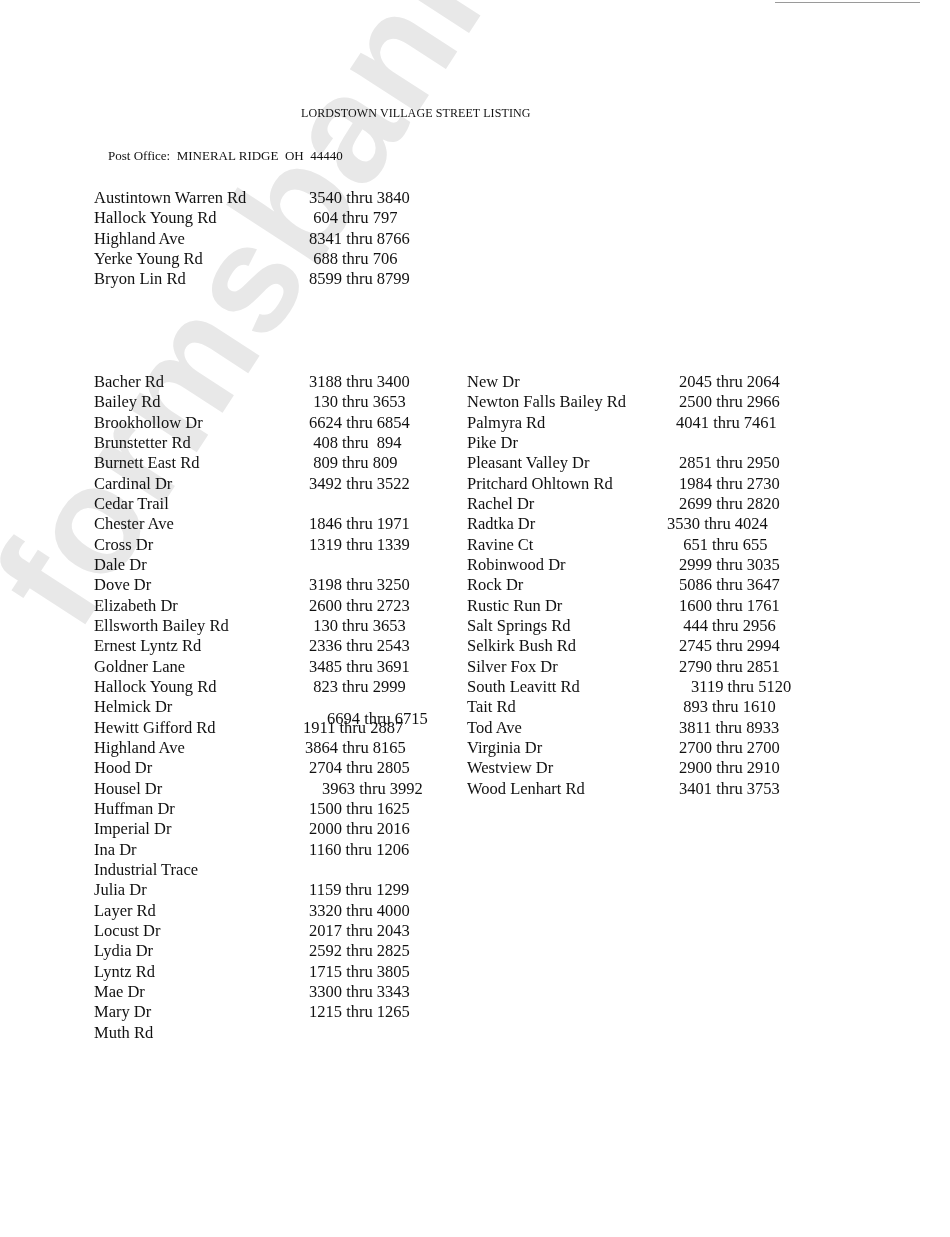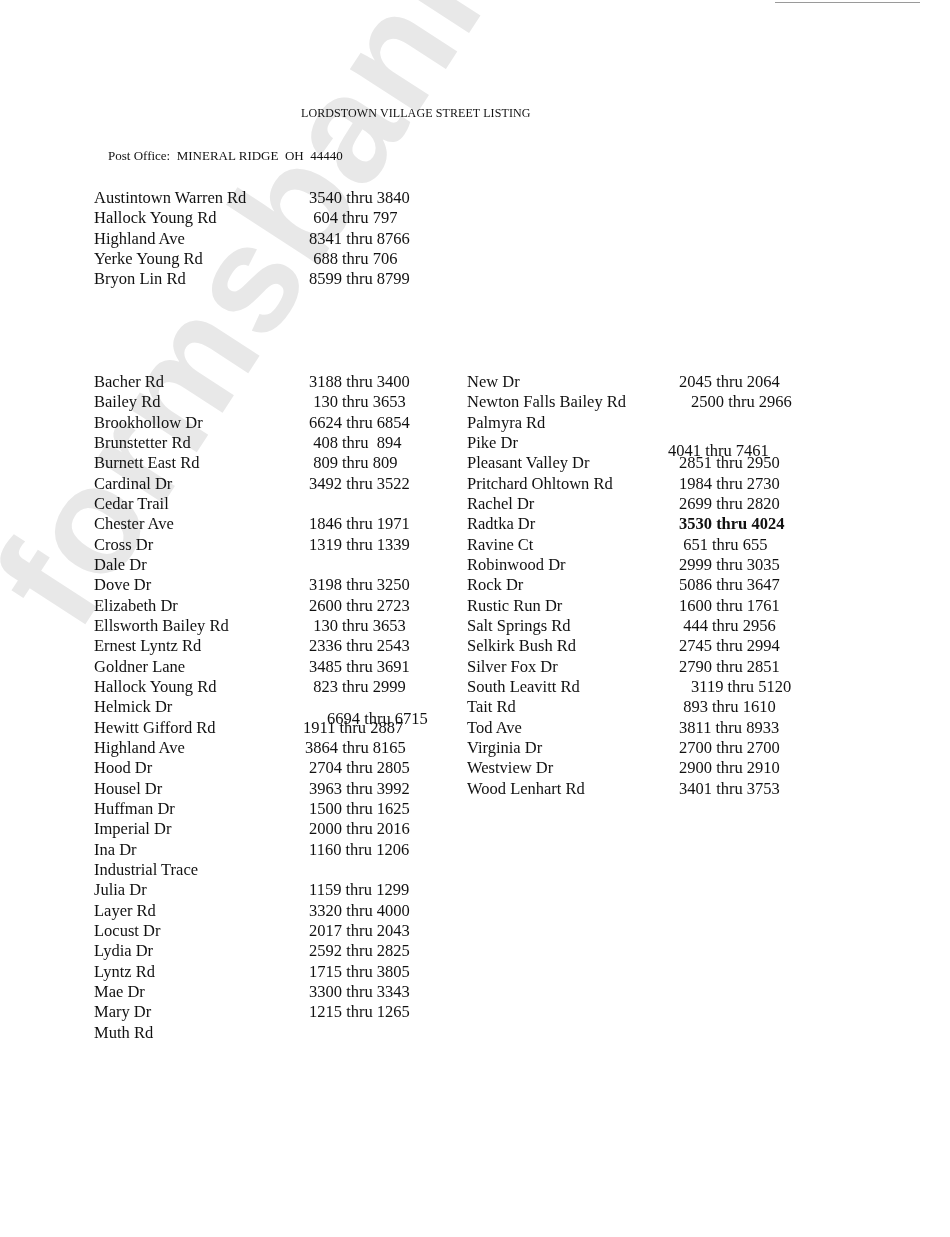--- a/index.html
+++ b/index.html
@@ -60,43 +60,43 @@
       <div class="row" style="left: 94px; top: 575.3px;"><span class="name">Dove Dr</span><span class="range" style="left: 215px;">3198 thru 3250</span></div>
       <div class="row" style="left: 94px; top: 595.63px;"><span class="name">Elizabeth Dr</span><span class="range" style="left: 215px;">2600 thru 2723</span></div>
       <div class="row" style="left: 94px; top: 615.96px;"><span class="name">Ellsworth Bailey Rd</span><span class="range" style="left: 215px;"> 130 thru 3653</span></div>
       <div class="row" style="left: 94px; top: 636.29px;"><span class="name">Ernest Lyntz Rd</span><span class="range" style="left: 215px;">2336 thru 2543</span></div>
       <div class="row" style="left: 94px; top: 656.62px;"><span class="name">Goldner Lane</span><span class="range" style="left: 215px;">3485 thru 3691</span></div>
       <div class="row" style="left: 94px; top: 676.95px;"><span class="name">Hallock Young Rd</span><span class="range" style="left: 215px;"> 823 thru 2999</span></div>
       <div class="row" style="left: 94px; top: 697.28px;"><span class="name">Helmick Dr</span><span class="range" style="left: 233px; margin-top: 12px;">6694 thru 6715</span></div>
       <div class="row" style="left: 94px; top: 717.61px;"><span class="name">Hewitt Gifford Rd</span><span class="range" style="left: 209px;">1911 thru 2887</span></div>
       <div class="row" style="left: 94px; top: 737.94px;"><span class="name">Highland Ave</span><span class="range" style="left: 211px;">3864 thru 8165</span></div>
       <div class="row" style="left: 94px; top: 758.27px;"><span class="name">Hood Dr</span><span class="range" style="left: 215px;">2704 thru 2805</span></div>
-      <div class="row" style="left: 94px; top: 778.6px;"><span class="name">Housel Dr</span><span class="range" style="left: 215px;">3963 thru 3992</span></div>
+      <div class="row" style="left: 94px; top: 778.6px;"><span class="name">Housel Dr</span><span class="range" style="left: 228px;">3963 thru 3992</span></div>
       <div class="row" style="left: 94px; top: 798.93px;"><span class="name">Huffman Dr</span><span class="range" style="left: 215px;">1500 thru 1625</span></div>
       <div class="row" style="left: 94px; top: 819.26px;"><span class="name">Imperial Dr</span><span class="range" style="left: 215px;">2000 thru 2016</span></div>
       <div class="row" style="left: 94px; top: 839.59px;"><span class="name">Ina Dr</span><span class="range" style="left: 215px;">1160 thru 1206</span></div>
       <div class="row" style="left: 94px; top: 859.92px;"><span class="name">Industrial Trace</span><span class="range" style="left: 215px;"></span></div>
       <div class="row" style="left: 94px; top: 880.25px;"><span class="name">Julia Dr</span><span class="range" style="left: 215px;">1159 thru 1299</span></div>
       <div class="row" style="left: 94px; top: 900.58px;"><span class="name">Layer Rd</span><span class="range" style="left: 215px;">3320 thru 4000</span></div>
       <div class="row" style="left: 94px; top: 920.91px;"><span class="name">Locust Dr</span><span class="range" style="left: 215px;">2017 thru 2043</span></div>
       <div class="row" style="left: 94px; top: 941.24px;"><span class="name">Lydia Dr</span><span class="range" style="left: 215px;">2592 thru 2825</span></div>
       <div class="row" style="left: 94px; top: 961.57px;"><span class="name">Lyntz Rd</span><span class="range" style="left: 215px;">1715 thru 3805</span></div>
       <div class="row" style="left: 94px; top: 981.9px;"><span class="name">Mae Dr</span><span class="range" style="left: 215px;">3300 thru 3343</span></div>
       <div class="row" style="left: 94px; top: 1002.23px;"><span class="name">Mary Dr</span><span class="range" style="left: 215px;">1215 thru 1265</span></div>
       <div class="row" style="left: 94px; top: 1022.56px;"><span class="name">Muth Rd</span><span class="range" style="left: 215px;"></span></div>
     </div>
   <div id="sec1c1">
       <div class="row" style="left: 467px; top: 372px;"><span class="name">New Dr</span><span class="range" style="left: 212px;">2045 thru 2064</span></div>
-      <div class="row" style="left: 467px; top: 392.33px;"><span class="name">Newton Falls Bailey Rd</span><span class="range" style="left: 212px; margin-left: 12px;">2500 thru 2966</span></div>
-      <div class="row" style="left: 467px; top: 412.66px;"><span class="name">Palmyra Rd</span><span class="range" style="left: 201px; margin-top: 28px;">4041 thru 7461</span></div>
+      <div class="row" style="left: 467px; top: 392.33px;"><span class="name">Newton Falls Bailey Rd</span><span class="range" style="left: 212px;">2500 thru 2966</span></div>
+      <div class="row" style="left: 467px; top: 412.66px;"><span class="name">Palmyra Rd</span><span class="range" style="left: 209px;">4041 thru 7461</span></div>
       <div class="row" style="left: 467px; top: 432.99px;"><span class="name">Pike Dr</span><span class="range" style="left: 212px;"></span></div>
       <div class="row" style="left: 467px; top: 453.32px;"><span class="name">Pleasant Valley Dr</span><span class="range" style="left: 212px;">2851 thru 2950</span></div>
       <div class="row" style="left: 467px; top: 473.65px;"><span class="name">Pritchard Ohltown Rd</span><span class="range" style="left: 212px;">1984 thru 2730</span></div>
       <div class="row" style="left: 467px; top: 493.98px;"><span class="name">Rachel Dr</span><span class="range" style="left: 212px;">2699 thru 2820</span></div>
-      <div class="row" style="left: 467px; top: 514.31px;"><span class="name">Radtka Dr</span><span class="range" style="left: 212px; font-weight: bold;">3530 thru 4024</span></div>
+      <div class="row" style="left: 467px; top: 514.31px;"><span class="name">Radtka Dr</span><span class="range" style="left: 200px;">3530 thru 4024</span></div>
       <div class="row" style="left: 467px; top: 534.64px;"><span class="name">Ravine Ct</span><span class="range" style="left: 212px;"> 651 thru 655</span></div>
       <div class="row" style="left: 467px; top: 554.97px;"><span class="name">Robinwood Dr</span><span class="range" style="left: 212px;">2999 thru 3035</span></div>
       <div class="row" style="left: 467px; top: 575.3px;"><span class="name">Rock Dr</span><span class="range" style="left: 212px;">5086 thru 3647</span></div>
       <div class="row" style="left: 467px; top: 595.63px;"><span class="name">Rustic Run Dr</span><span class="range" style="left: 212px;">1600 thru 1761</span></div>
       <div class="row" style="left: 467px; top: 615.96px;"><span class="name">Salt Springs Rd</span><span class="range" style="left: 212px;"> 444 thru 2956</span></div>
       <div class="row" style="left: 467px; top: 636.29px;"><span class="name">Selkirk Bush Rd</span><span class="range" style="left: 212px;">2745 thru 2994</span></div>
       <div class="row" style="left: 467px; top: 656.62px;"><span class="name">Silver Fox Dr</span><span class="range" style="left: 212px;">2790 thru 2851</span></div>
       <div class="row" style="left: 467px; top: 676.95px;"><span class="name">South Leavitt Rd</span><span class="range" style="left: 224px;">3119 thru 5120</span></div>
       <div class="row" style="left: 467px; top: 697.28px;"><span class="name">Tait Rd</span><span class="range" style="left: 212px;"> 893 thru 1610</span></div>
       <div class="row" style="left: 467px; top: 717.61px;"><span class="name">Tod Ave</span><span class="range" style="left: 212px;">3811 thru 8933</span></div>

